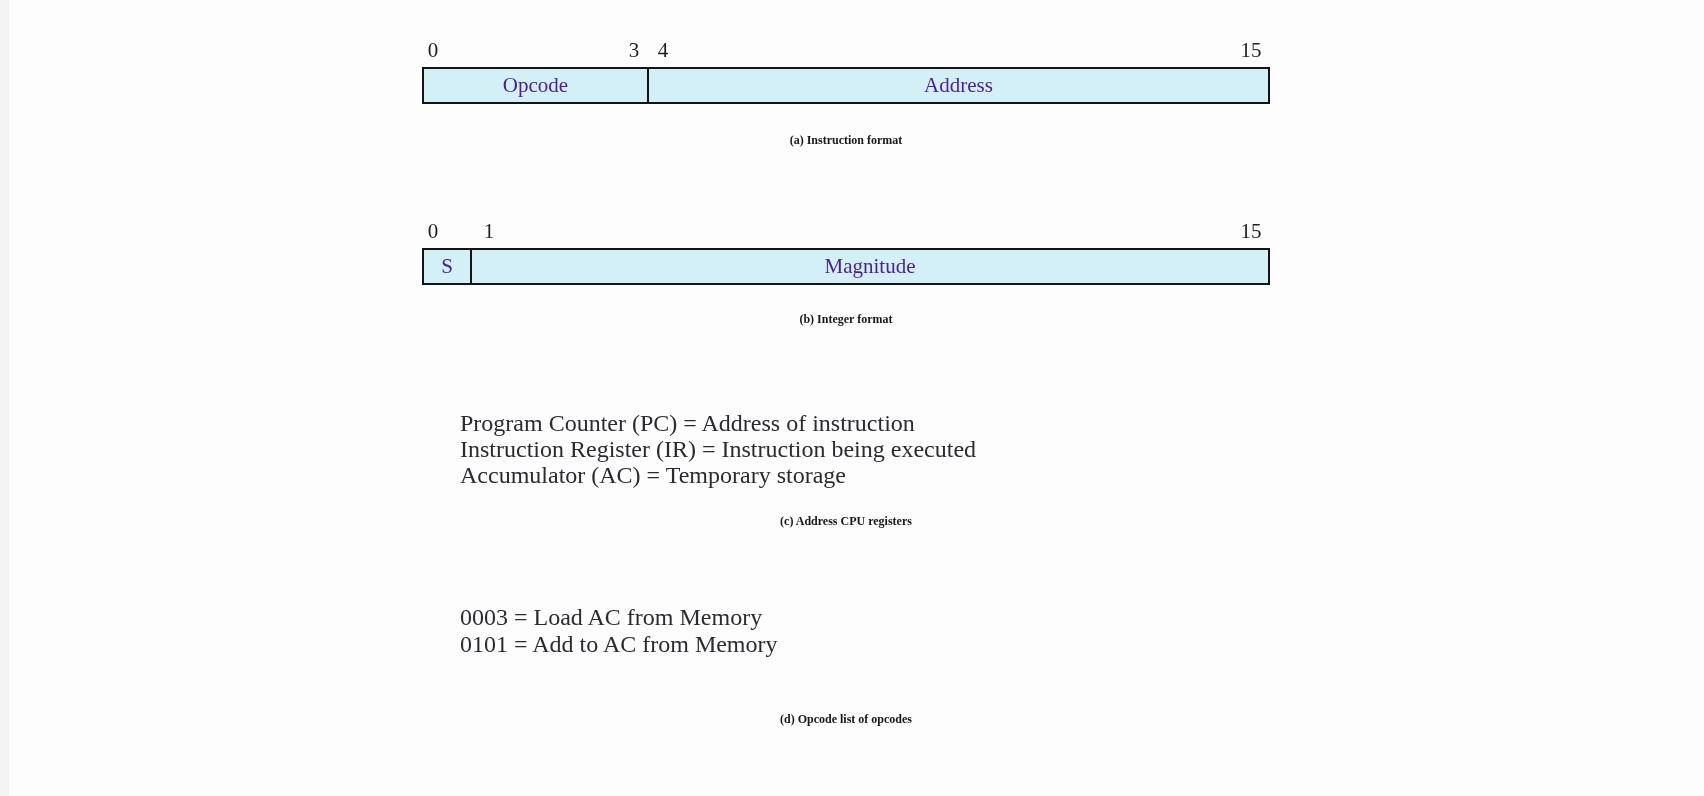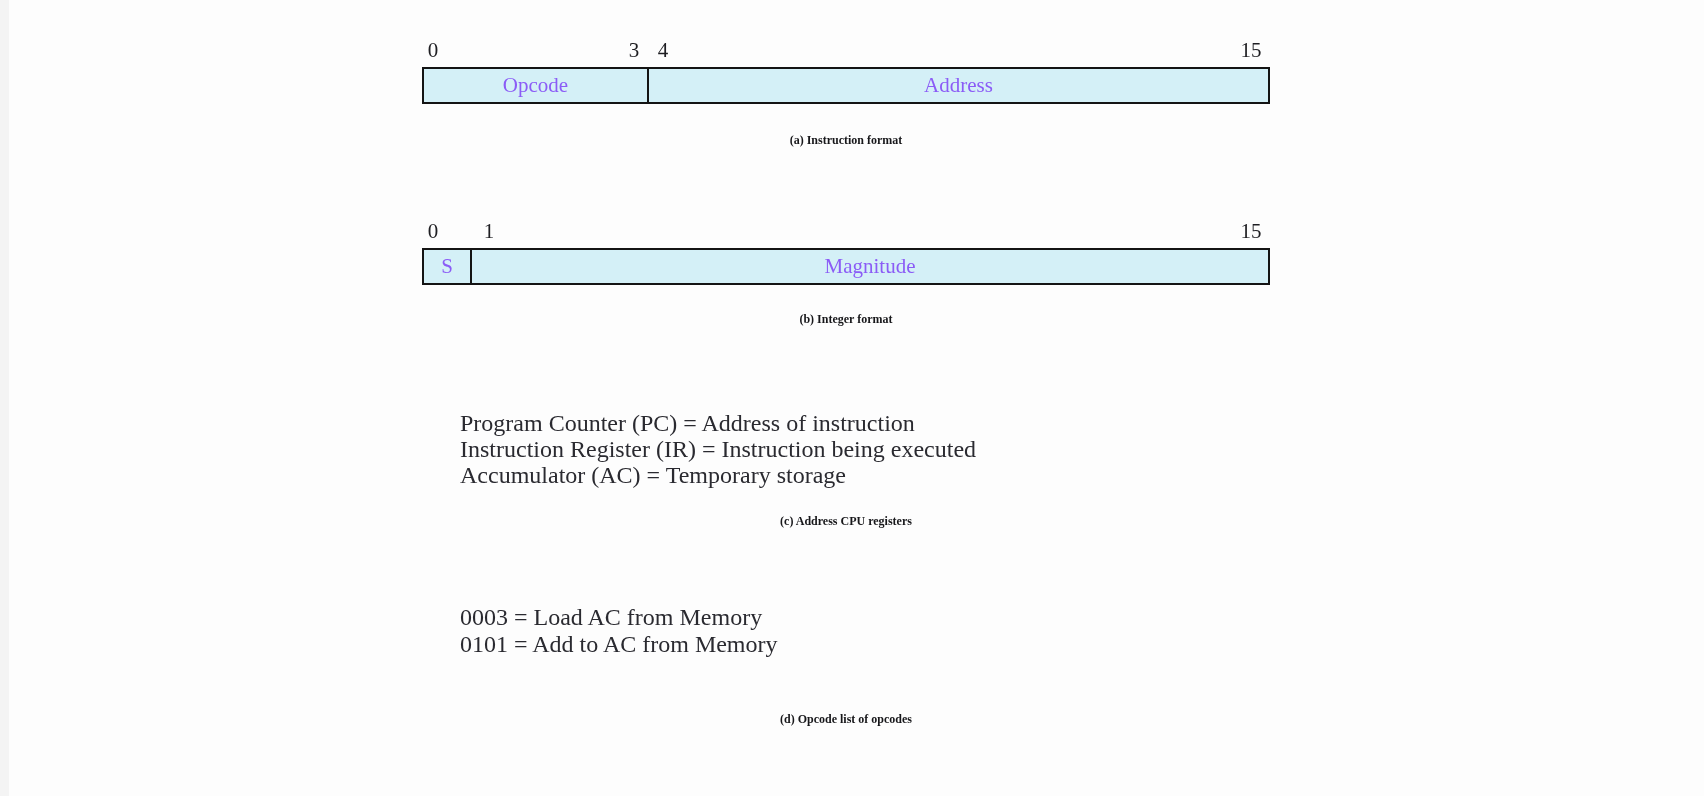--- a/index.html
+++ b/index.html
@@ -41,21 +41,21 @@
     border: 2.5px solid #141414;
     background: var(--cell-fill, #d4f0f7);
     display: flex;
   }
   .reg-cell {
     box-sizing: border-box;
     display: flex;
     align-items: center;
     justify-content: center;
     font-size: 21px;
-    color: #8b5cf6;
+    color: #4c1d95;
     overflow: hidden;
   }
   .reg-cell.divided {
     border-right: 2.5px solid #141414;
   }
   
   .fig-caption {
     position: absolute;
     left: 422px;
     width: 848px;

